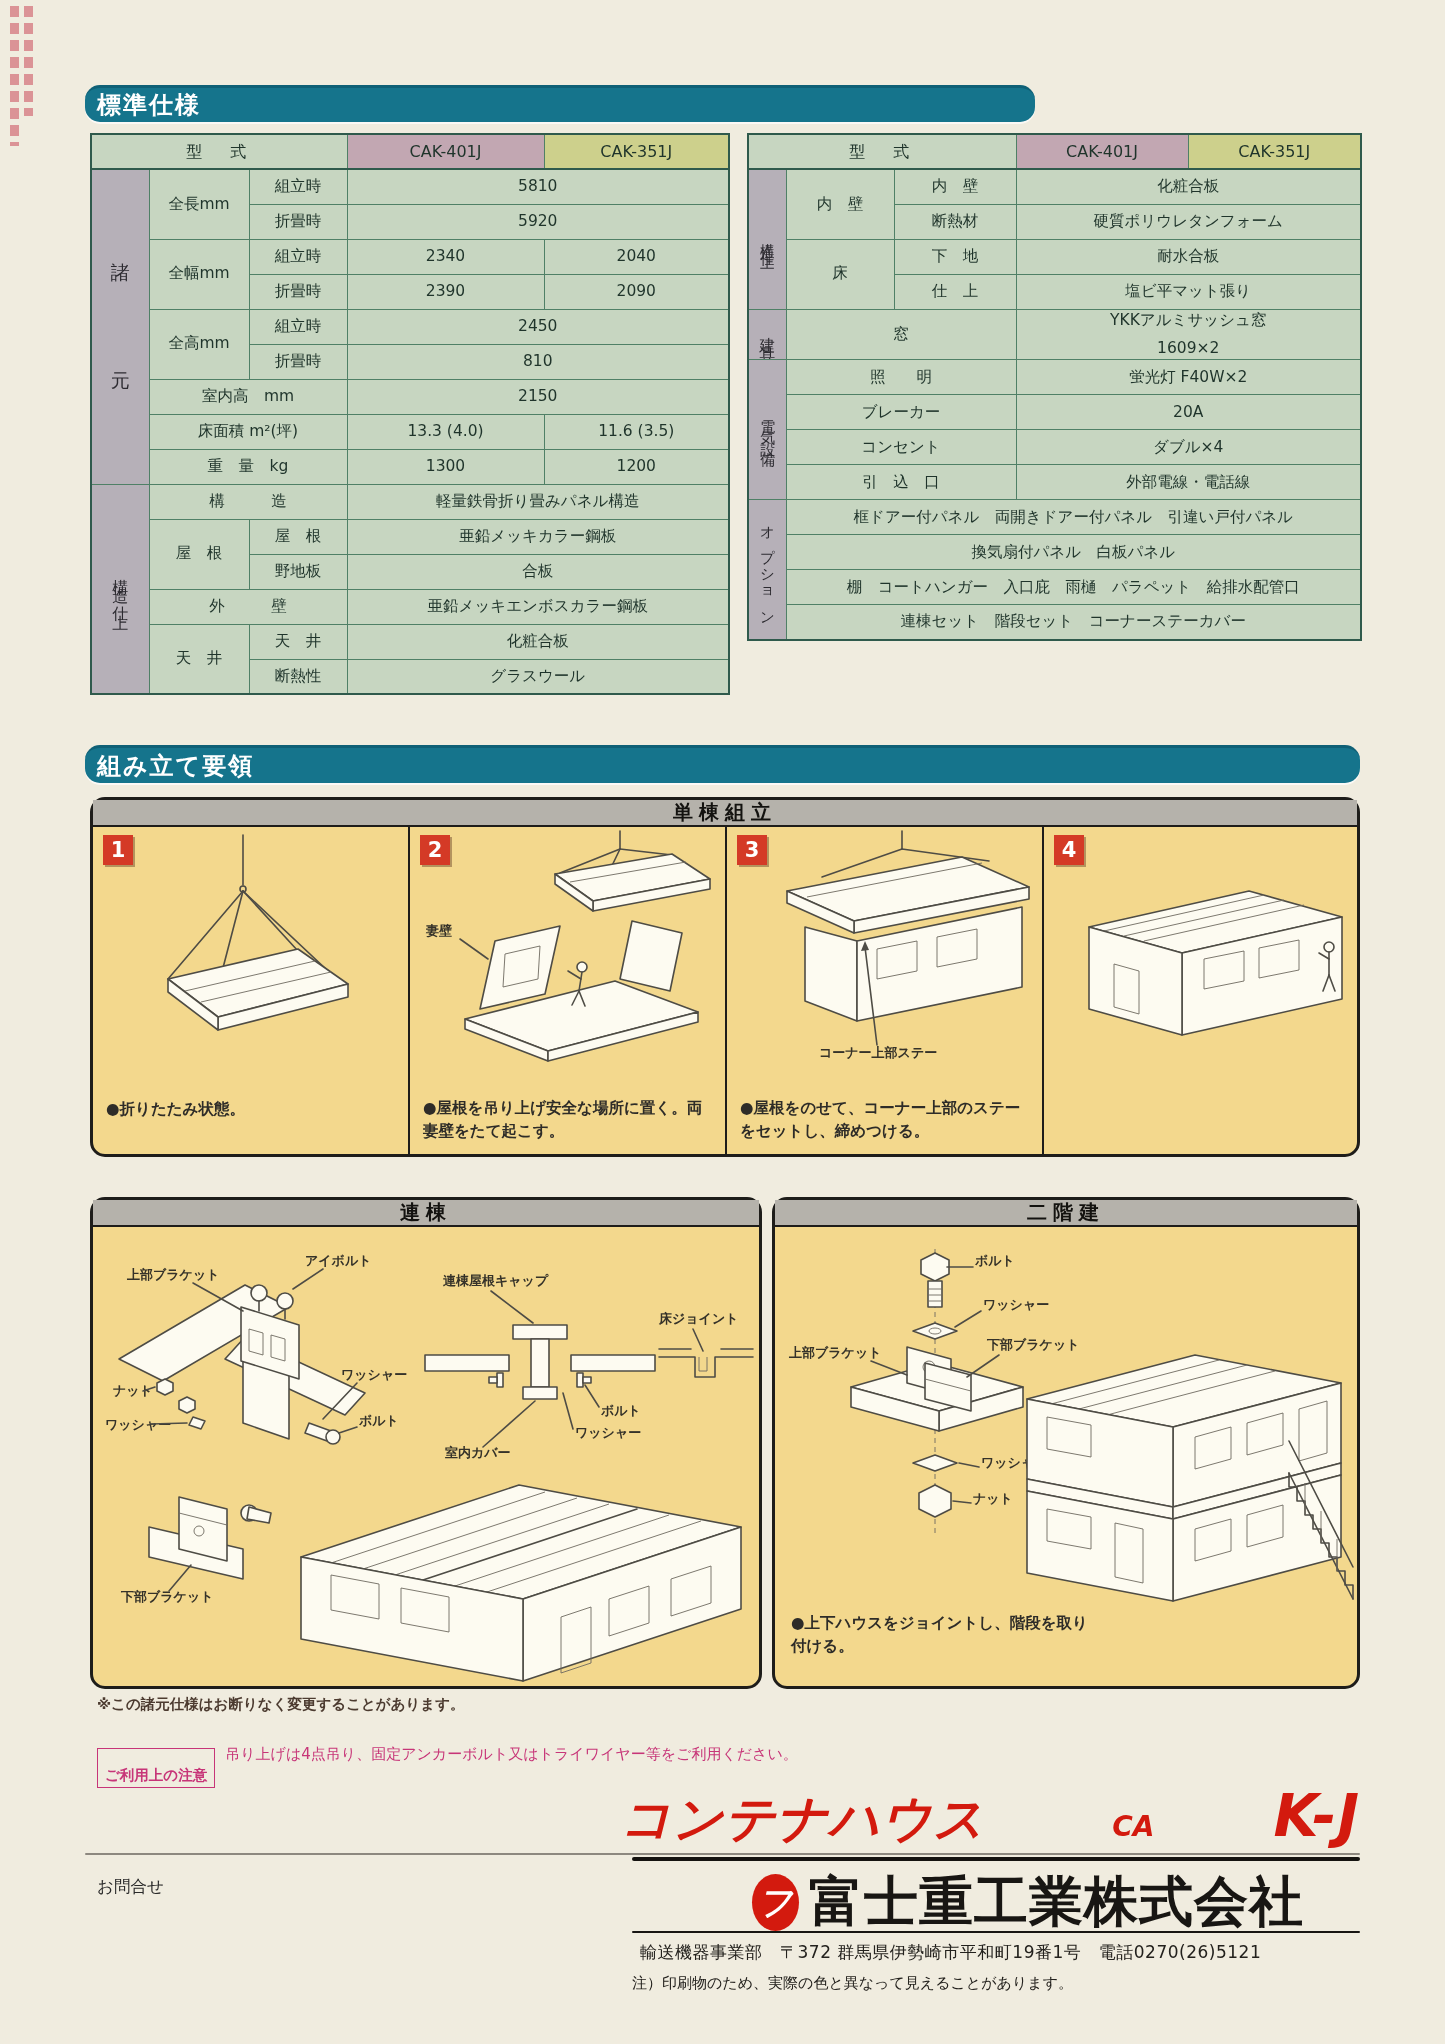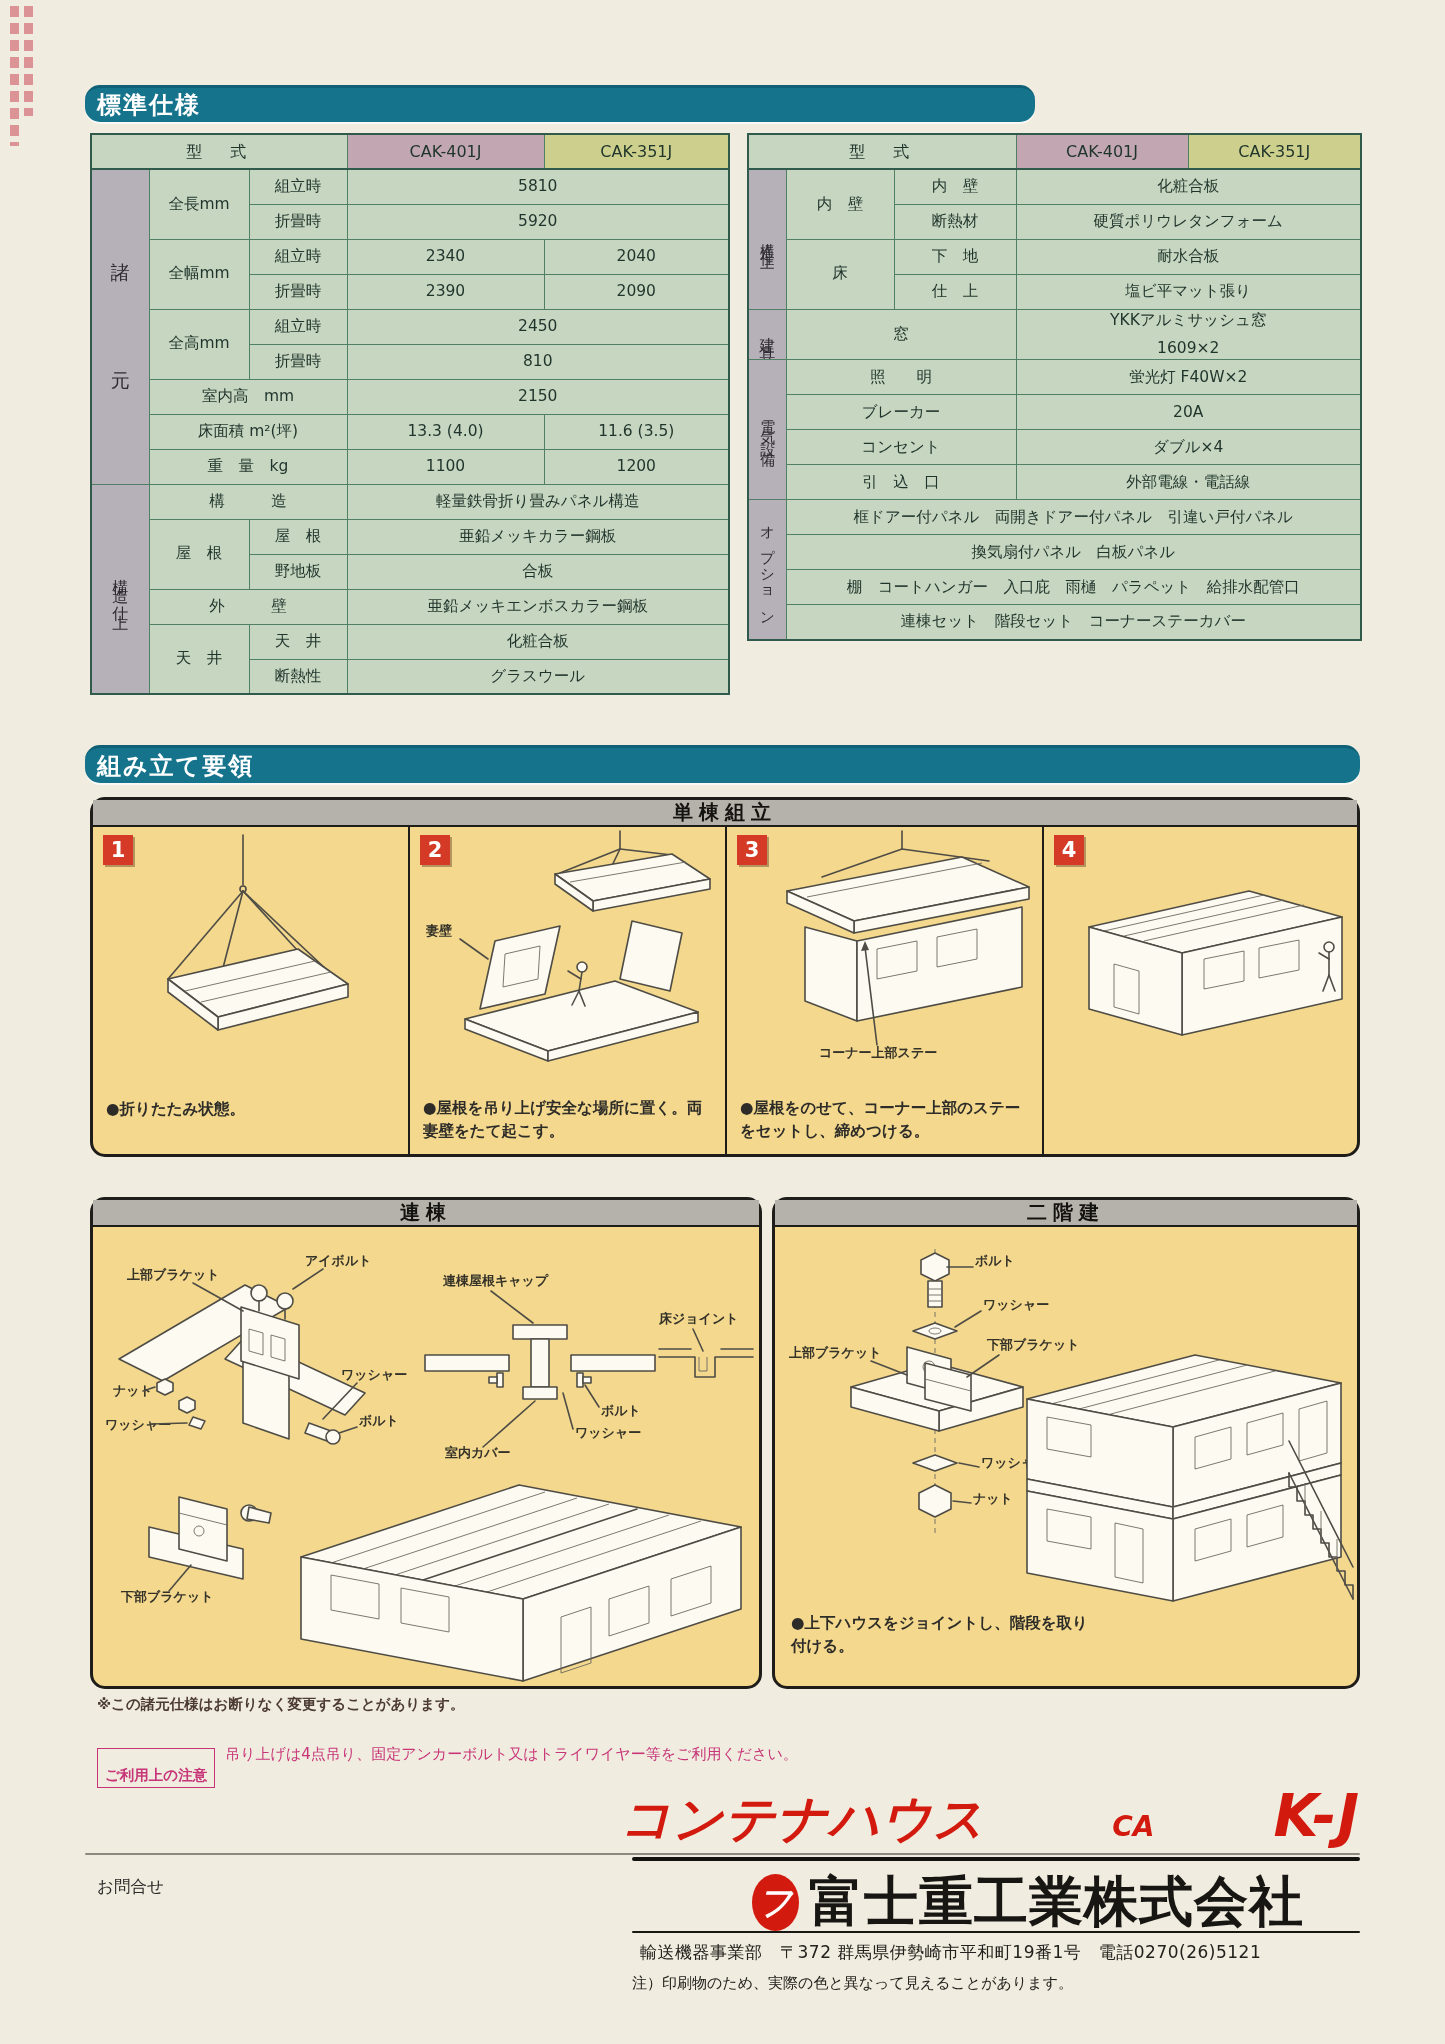--- a/index.html
+++ b/index.html
@@ -169,21 +169,21 @@
     <td colspan="2">室内高　mm</td>
     <td colspan="2">2150</td>
   </tr>
   <tr>
     <td colspan="2">床面積 m²(坪)</td>
     <td>13.3 (4.0)</td>
     <td>11.6 (3.5)</td>
   </tr>
   <tr>
     <td colspan="2">重　量　kg</td>
-    <td>1100</td>
+    <td>1300</td>
     <td>1200</td>
   </tr>
   <tr>
     <td rowspan="6" class="gcell">
       <div class="vtx vg-l2">構造・仕上</div>
     </td>
     <td colspan="2">構　　　造</td>
     <td colspan="2" class="vleft">軽量鉄骨折り畳みパネル構造</td>
   </tr>
   <tr>

